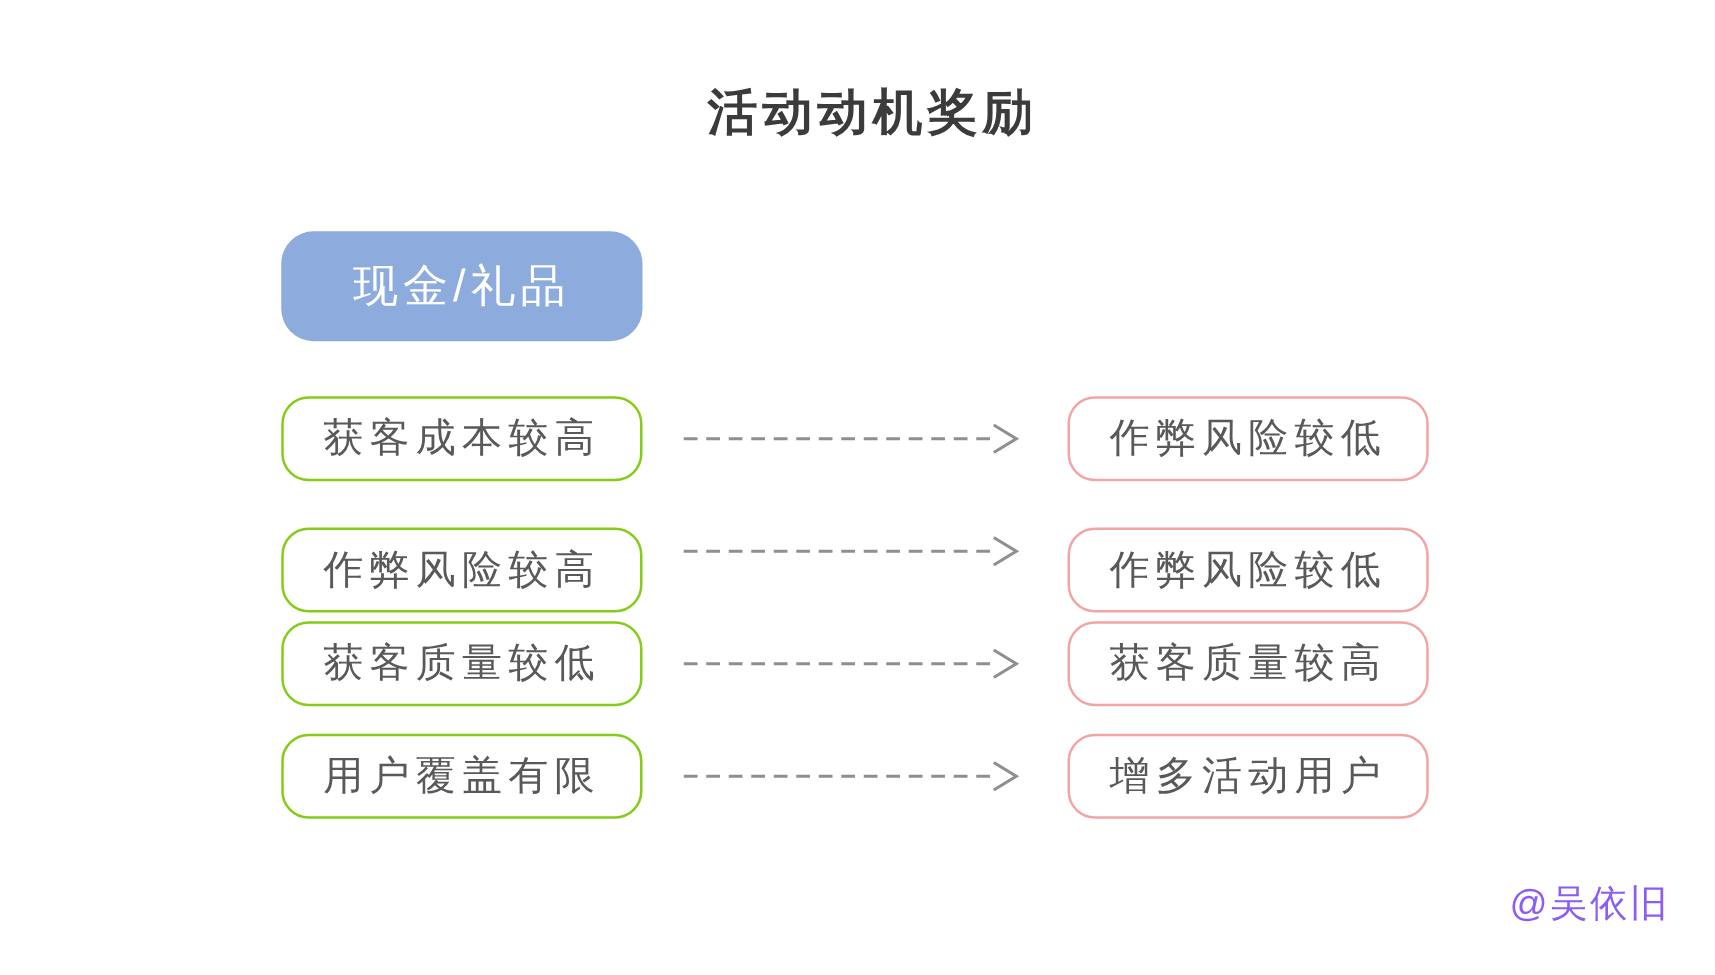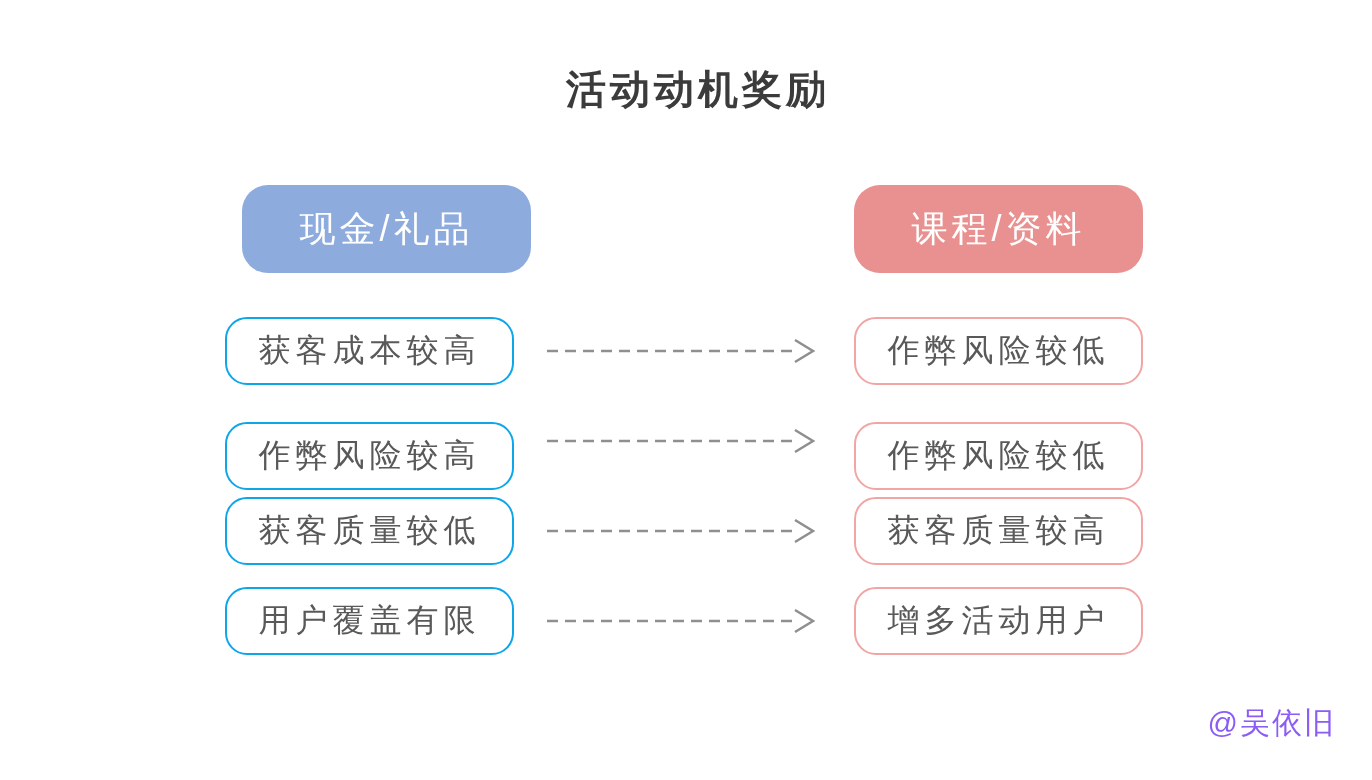--- a/index.html
+++ b/index.html
@@ -27,33 +27,33 @@
   .header-box {
     position: absolute;
     top: 185px;
     width: 289px; height: 88px;
     border-radius: 26px;
     display: flex; align-items: center; justify-content: center;
     color: #ffffff;
     font-size: 36px;
     letter-spacing: 4px;
   }
-  .header-left  { left: 242px; background: #8eabdd; }
+  .header-left  { left: 225px; background: #8eabdd; }
   .header-right { left: 854px; background: #e89190; }
   .item-box {
     position: absolute;
     width: 285px; height: 64px;
     border-radius: 22px;
     background: #ffffff;
     display: flex; align-items: center; justify-content: center;
     font-size: 32px;
     letter-spacing: 5px;
     color: #595959;
   }
-  .item-left  { left: 225px; border: 2px solid #0ea5e9; }
+  .item-left  { left: 225px; border: 2px solid #84cc16; }
   .item-right { left: 854px; border: 2px solid #f1a5a4; }
   .row-0 { top: 317px; }
   .row-1 { top: 422px; }
   .row-2 { top: 497px; }
   .row-3 { top: 587px; }
   .arrow {
     position: absolute;
     left: 545px;
     width: 272px; height: 28px;
   }
@@ -70,21 +70,20 @@
   }
 </style>
 </head>
 <body>
 
 <div class="canvas">
 
   <div class="title">活动动机奖励</div>
 
   <div class="header-box header-left">现金/礼品</div>
-  <div class="header-box header-right">课程/资料</div>
 
   <div class="item-box item-left row-0">获客成本较高</div>
   <div class="item-box item-left row-1">作弊风险较高</div>
   <div class="item-box item-left row-2">获客质量较低</div>
   <div class="item-box item-left row-3">用户覆盖有限</div>
 
   <div class="item-box item-right row-0">作弊风险较低</div>
   <div class="item-box item-right row-1">作弊风险较低</div>
   <div class="item-box item-right row-2">获客质量较高</div>
   <div class="item-box item-right row-3">增多活动用户</div>

